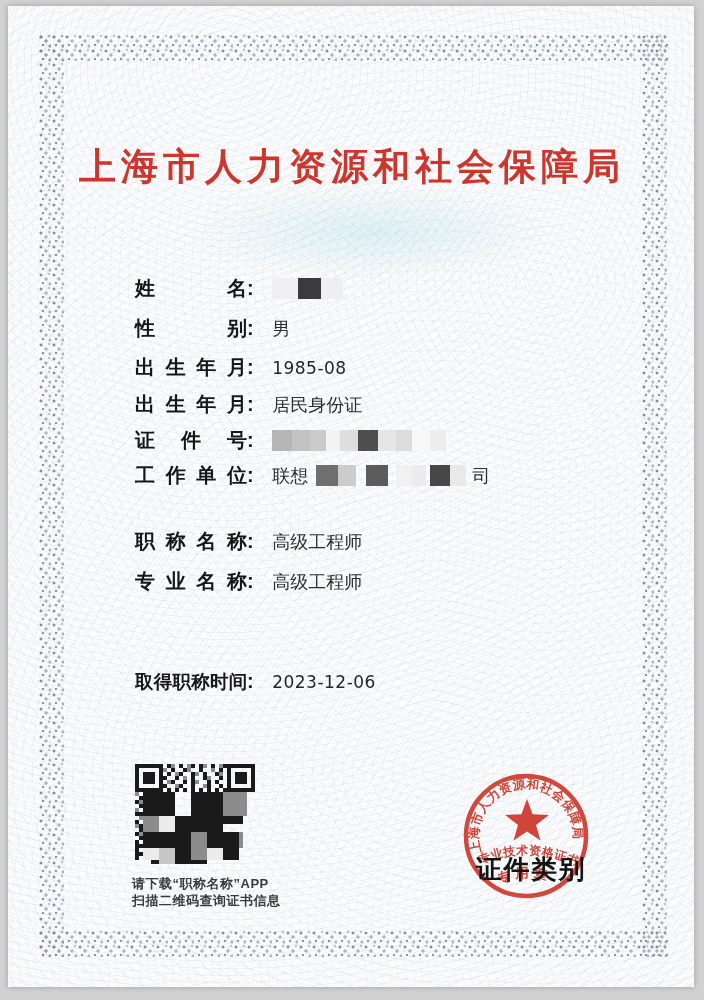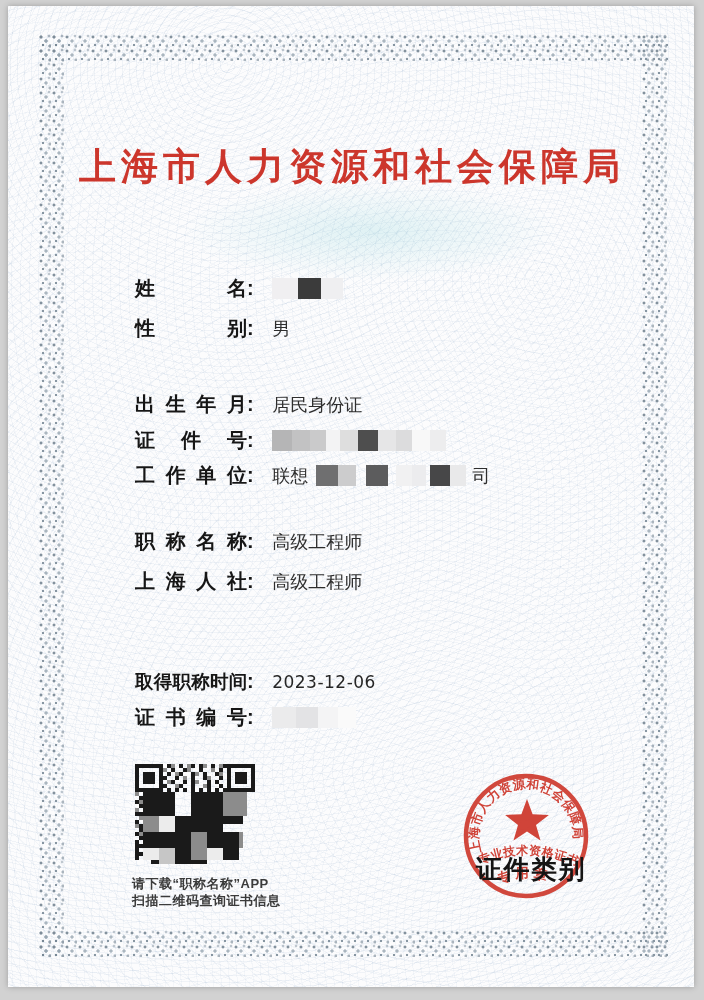--- a/index.html
+++ b/index.html
@@ -108,49 +108,49 @@
   <div class="title">上海市人力资源和社会保障局</div>
 
   <div class="frow" style="top:315px">
     <span class="flabel">性别</span><span class="fcolon">:</span>
     <span class="fvalue">男</span>
   </div>
   <div class="frow" style="top:275px">
     <span class="flabel">姓名</span><span class="fcolon">:</span>
     <span class="redact"><i style="width: 26px; background: rgb(240, 239, 241);"></i><i style="width: 23px; background: rgb(59, 59, 59);"></i><i style="width: 22px; background: rgb(239, 239, 241);"></i></span>
   </div>
+  <div class="frow" style="top:354px">
+    <span class="flabel">出生年月</span><span class="fcolon">:</span>
+    <span class="fvalue num">1985-08</span>
+  </div>
   <div class="frow" style="top:391px">
     <span class="flabel">出生年月</span><span class="fcolon">:</span>
     <span class="fvalue">居民身份证</span>
   </div>
   <div class="frow" style="top:427px">
     <span class="flabel">证件号</span><span class="fcolon">:</span>
     <span class="redact"><i style="width: 20px; background: rgb(181, 181, 182);"></i><i style="width: 18px; background: rgb(194, 194, 195);"></i><i style="width: 16px; background: rgb(202, 202, 203);"></i><i style="width: 14px; background: rgb(243, 243, 244);"></i><i style="width: 18px; background: rgb(222, 222, 222);"></i><i style="width: 20px; background: rgb(78, 78, 78);"></i><i style="width: 18px; background: rgb(230, 230, 231);"></i><i style="width: 16px; background: rgb(220, 220, 221);"></i><i style="width: 18px; background: rgb(248, 248, 248);"></i><i style="width: 16px; background: rgb(237, 237, 238);"></i></span>
   </div>
   <div class="frow" style="top:462px">
     <span class="flabel">工作单位</span><span class="fcolon">:</span>
     <span class="fvalue">联想</span><span class="redact inline"><i style="width: 22px; background: rgb(111, 111, 112);"></i><i style="width: 18px; background: rgb(204, 204, 205);"></i><i style="width: 10px; background: transparent;"></i><i style="width: 22px; background: rgb(92, 92, 93);"></i><i style="width: 8px; background: transparent;"></i><i style="width: 16px; background: rgb(241, 241, 242);"></i><i style="width: 14px; background: rgb(236, 236, 238);"></i><i style="width: 4px; background: transparent;"></i><i style="width: 20px; background: rgb(71, 71, 72);"></i><i style="width: 16px; background: rgb(233, 233, 234);"></i></span><span class="fvalue" style="margin-left:0">司</span>
   </div>
 
   <div class="frow" style="top:528px">
     <span class="flabel">职称名称</span><span class="fcolon">:</span>
     <span class="fvalue">高级工程师</span>
   </div>
   <div class="frow" style="top:568px">
-    <span class="flabel">上海人社</span><span class="fcolon">:</span>
+    <span class="flabel">专业名称</span><span class="fcolon">:</span>
     <span class="fvalue">高级工程师</span>
   </div>
 
   <div class="frow" style="top:669px">
     <span class="flabel long">取得职称时间</span><span class="fcolon">:</span>
     <span class="fvalue num">2023-12-06</span>
-  </div>
-  <div class="frow" style="top:704px">
-    <span class="flabel">证书编号</span><span class="fcolon">:</span>
-    <span class="redact"><i style="width: 24px; background: rgb(235, 235, 236);"></i><i style="width: 22px; background: rgb(227, 227, 229);"></i><i style="width: 20px; background: rgb(244, 244, 245);"></i><i style="width: 18px; background: rgb(250, 250, 250);"></i></span>
   </div>
 
   <div class="qr">
       <b style="background: rgb(26, 26, 26);"></b>
       <b style="background: rgb(26, 26, 26);"></b>
       <b style="background: rgb(26, 26, 26);"></b>
       <b style="background: rgb(26, 26, 26);"></b>
       <b style="background: rgb(26, 26, 26);"></b>
       <b style="background: rgb(26, 26, 26);"></b>
       <b style="background: rgb(26, 26, 26);"></b>

